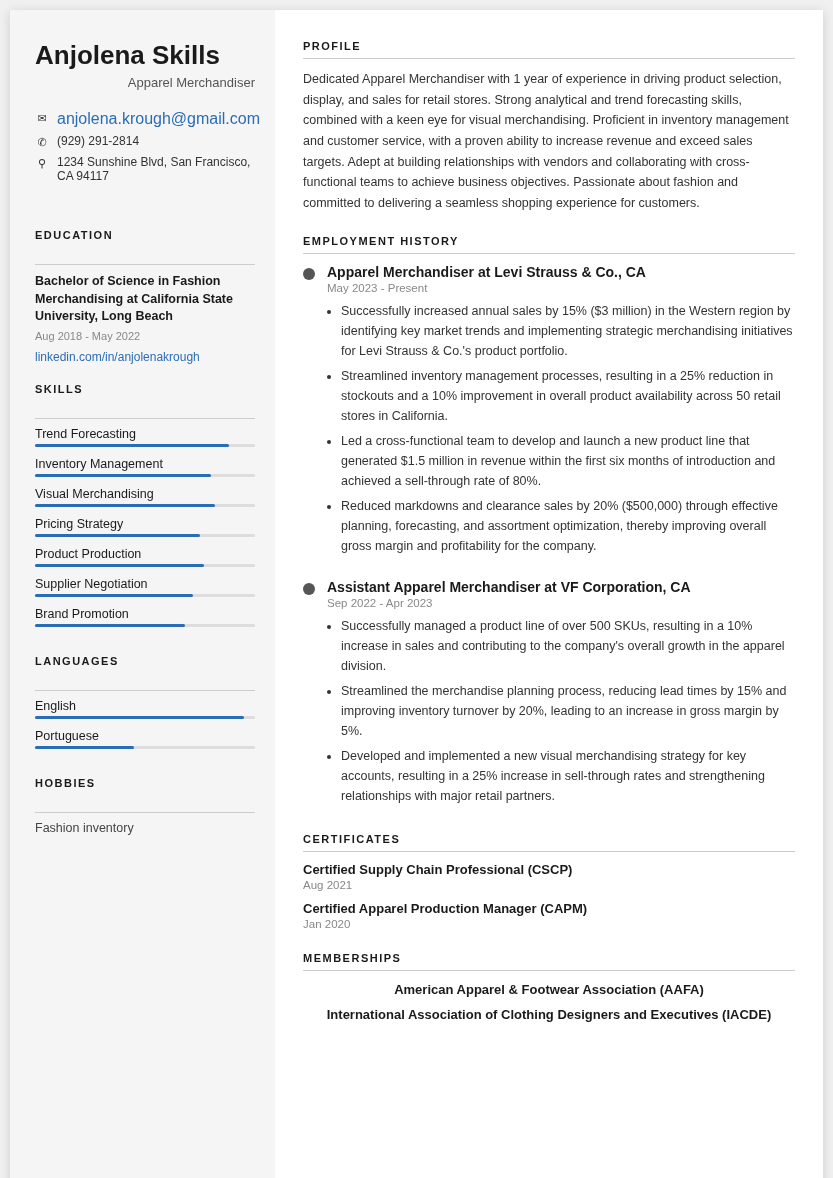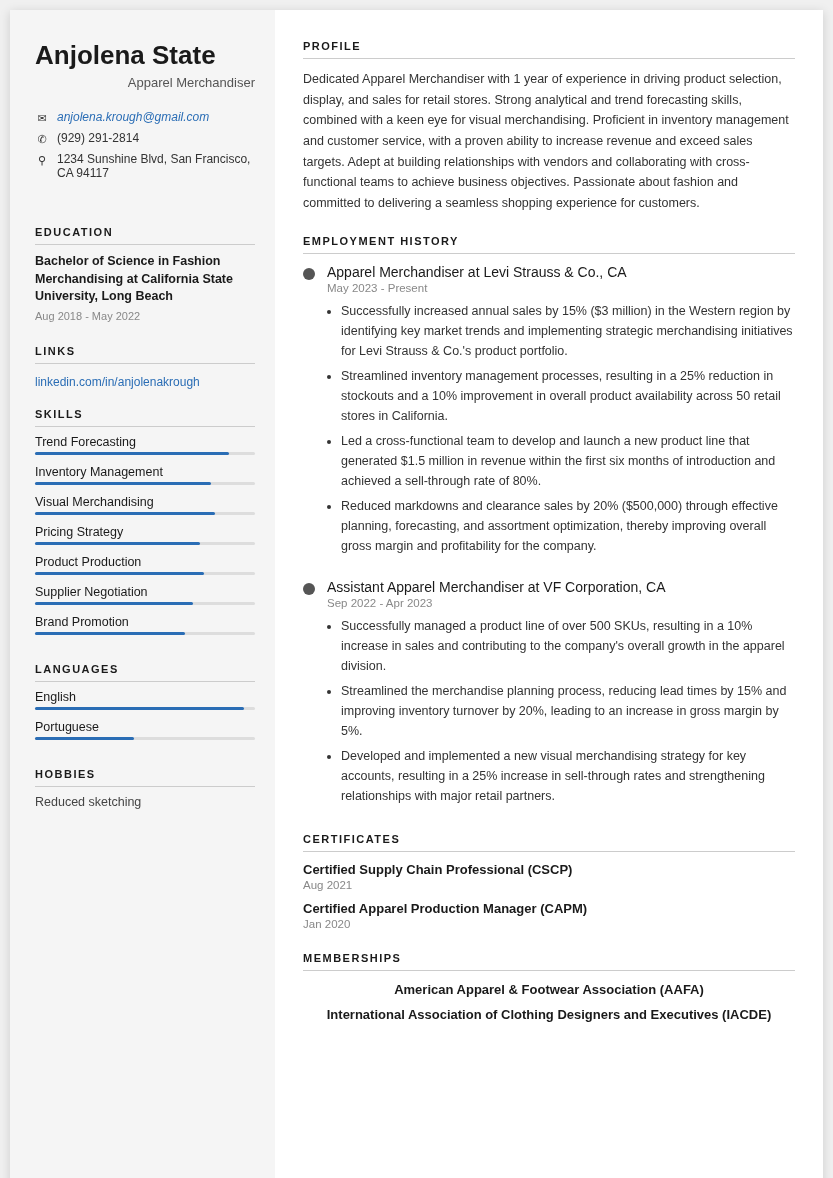--- a/index.html
+++ b/index.html
@@ -48,42 +48,41 @@
       display: flex;
       align-items: flex-start;
       gap: 8px;
       margin-bottom: 6px;
       font-size: 12px;
       color: #333;
     }
     .contact-item a {
       color: #2a6db5;
       text-decoration: none;
-      font-size: 12px;
-      font-style: italic;
+      font-size: 16px;
     }
     .contact-icon {
       width: 14px;
       height: 14px;
       display: flex;
       align-items: center;
       justify-content: center;
       flex-shrink: 0;
       margin-top: 1px;
       color: #333;
       font-size: 11px;
     }
     .section-title {
       font-size: 11px;
       font-weight: 800;
       letter-spacing: 1.5px;
       color: #1a1a1a;
       text-transform: uppercase;
       margin-bottom: 8px;
-      padding-bottom: 6px;
+      padding-bottom: 23px;
       border-bottom: 1.5px solid #ccc;
       margin-top: 18px;
     }
     .education-degree {
       font-size: 12.5px;
       font-weight: 700;
       color: #1a1a1a;
       line-height: 1.4;
       margin-bottom: 4px;
     }
@@ -153,21 +152,21 @@
     .main-section-title:first-child {
       margin-top: 0;
     }
     .profile-text {
       font-size: 12.5px;
       color: #333;
       line-height: 1.65;
     }
     .job-title {
       font-size: 14px;
-      font-weight: 400;
+      font-weight: 700;
       color: #1a1a1a;
       margin-bottom: 2px;
     }
     .job-dates {
       font-size: 11.5px;
       color: #888;
       margin-bottom: 7px;
     }
     .job-entry {
       display: flex;
@@ -215,21 +214,21 @@
       text-align: center;
     }
   </style>
 </head>
 <body>
 
 <div class="resume">
 
   <div class="sidebar">
 
-    <div class="sidebar-name">Anjolena State</div>
+    <div class="sidebar-name">Anjolena Skills</div>
     <div class="sidebar-title">Apparel Merchandiser</div>
 
     <div class="contact-block">
       <div class="contact-item">
         <span class="contact-icon">✉</span>
         <a href="mailto:anjolena.krough@gmail.com">anjolena.krough@gmail.com</a>
       </div>
       <div class="contact-item">
         <span class="contact-icon">✆</span>
         <span>(929) 291-2814</span>
@@ -239,21 +238,20 @@
         <span>1234 Sunshine Blvd, San Francisco, CA 94117</span>
       </div>
     </div>
 
     <div class="section-title">Education</div>
     <div>
       <div class="education-degree">Bachelor of Science in Fashion Merchandising at California State University, Long Beach</div>
       <div class="education-dates">Aug 2018 - May 2022</div>
     </div>
 
-    <div class="section-title">Links</div>
     <div class="links-block">
       <a href="#">linkedin.com/in/anjolenakrough</a>
     </div>
 
     <div class="section-title">Skills</div>
     <div id="skills-container">
         <div class="skill-item">
       <div class="skill-label">Trend Forecasting</div>
       <div class="skill-bar-bg">
         <div class="skill-bar-fill" style="width:88%"></div>
@@ -308,21 +306,21 @@
         <div class="language-item">
       <div class="language-label">Portuguese</div>
       <div class="skill-bar-bg">
         <div class="skill-bar-fill" style="width:45%"></div>
       </div>
     </div>
       </div>
 
     <div class="section-title">Hobbies</div>
     <div id="hobbies-container">
-        <div class="hobbies-text">Reduced sketching</div>
+        <div class="hobbies-text">Fashion inventory</div>
       </div>
 
   </div>
 
   <div class="main">
 
     <div class="main-section-title">Profile</div>
     <p class="profile-text">Dedicated Apparel Merchandiser with 1 year of experience in driving product selection, display, and sales for retail stores. Strong analytical and trend forecasting skills, combined with a keen eye for visual merchandising. Proficient in inventory management and customer service, with a proven ability to increase revenue and exceed sales targets. Adept at building relationships with vendors and collaborating with cross-functional teams to achieve business objectives. Passionate about fashion and committed to delivering a seamless shopping experience for customers.</p>
 
     <div class="main-section-title">Employment History</div>

